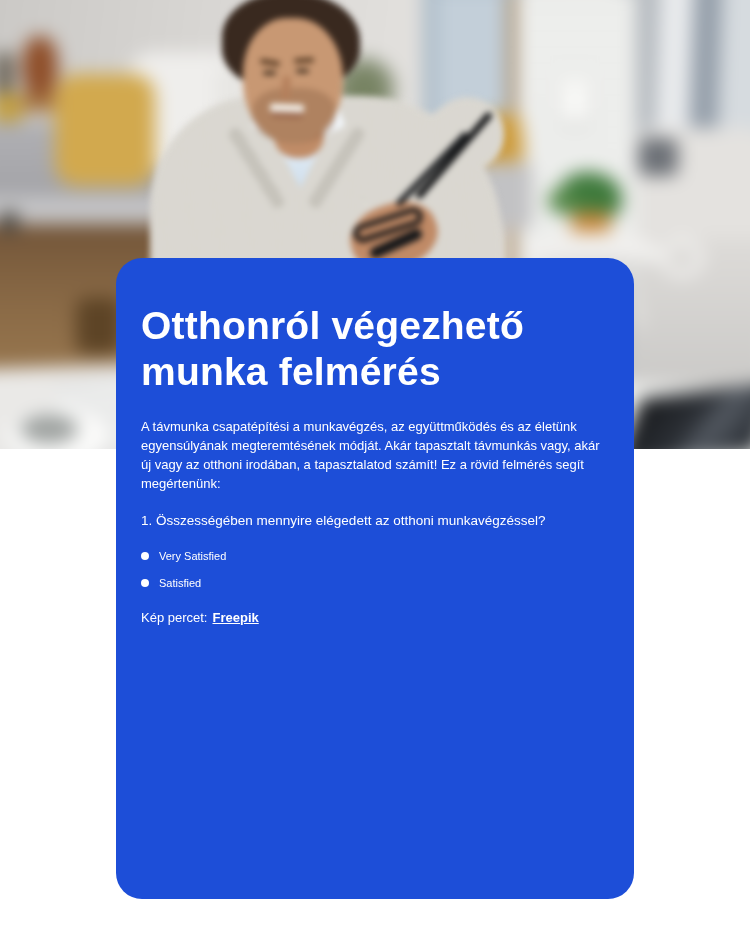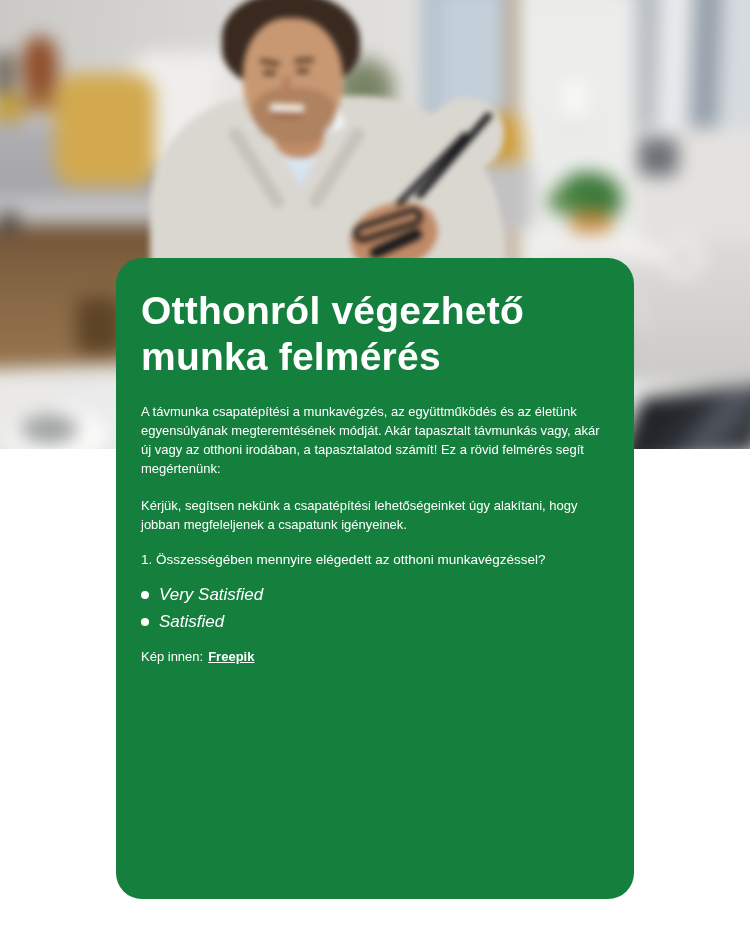--- a/index.html
+++ b/index.html
@@ -87,31 +87,31 @@
   .hand{left:350px;top:204px;width:88px;height:64px;background:#c08a66;border-radius:46%;transform:rotate(-18deg);}
   .finger{left:356px;top:226px;width:70px;height:12px;background:#b57f5c;border-radius:8px;transform:rotate(-16deg);}
   .gtemple1{left:398px;top:152px;width:112px;height:7px;background:#17181a;border-radius:4px;transform:rotate(-49deg);}
   .gtemple2{left:382px;top:166px;width:100px;height:6px;background:#1d1f22;border-radius:4px;transform:rotate(-46deg);}
   .grim1{left:352px;top:216px;width:72px;height:18px;border:5px solid #17181a;border-radius:10px;box-sizing:border-box;transform:rotate(-18deg);background:transparent;}
   .grim2{left:368px;top:238px;width:56px;height:11px;background:#17181a;border-radius:6px;transform:rotate(-24deg);}
 
   
   .card{
     position:absolute;left:116px;top:258px;width:518px;min-height:641px;box-sizing:border-box;
-    background:#15803d;border-radius:26px;color:#ffffff;padding:30px 25px 22px 25px;
+    background:#1d4ed8;border-radius:26px;color:#ffffff;padding:45px 25px 22px 25px;
   }
   .card h1{margin:0 0 22px 0;font-size:39px;line-height:46px;font-weight:700;letter-spacing:0.2px;}
   .p{font-size:13px;line-height:19px;margin:0 0 18px 0;font-weight:400;}
   .p.help{margin-bottom:16px;}
   .p.note{font-weight:700;line-height:20px;margin-bottom:15px;}
   .question{font-size:13.5px;line-height:19px;margin:0 0 12px 0;}
   .options{margin:0 0 14px 0;}
   .option{display:flex;align-items:center;height:27px;cursor:pointer;}
   .dot{width:8px;height:8px;border-radius:50%;background:#ffffff;margin-right:10px;flex:none;}
-  .option-label{font-size:17px;font-style:italic;}
+  .option-label{font-size:11px;}
   .next{
     display:flex;align-items:center;justify-content:center;gap:9px;
     width:188px;height:35px;margin:6px 0 20px 0;
     background:transparent;border:2px solid #ffffff;border-radius:15px;
     color:#ffffff;font-family:inherit;font-size:13px;font-weight:700;letter-spacing:1px;cursor:pointer;
   }
   .chev{font-size:18px;font-weight:700;line-height:1;margin-top:-2px;}
   .credit{font-size:13px;margin:4px 0 0 0;}
   .credit a{color:#ffffff;font-weight:700;text-decoration:underline;margin-left:5px;cursor:pointer;}
 </style>
@@ -191,34 +191,33 @@
       <div class="gtemple2"></div>
       <div class="grim1"></div>
       <div class="grim2"></div>
     </div>
   </div>
 
   <div class="card">
     <h1>Otthonról végezhető munka felmérés</h1>
 
     <p class="p intro">A távmunka csapatépítési a munkavégzés, az együttműködés és az életünk egyensúlyának megteremtésének módját. Akár tapasztalt távmunkás vagy, akár új vagy az otthoni irodában, a tapasztalatod számít! Ez a rövid felmérés segít megértenünk:</p>
-    <p class="p help">Kérjük, segítsen nekünk a csapatépítési lehetőségeinket úgy alakítani, hogy jobban megfeleljenek a csapatunk igényeinek.</p>
 
     <p class="question">1. Összességében mennyire elégedett az otthoni munkavégzéssel?</p>
 
     <div class="options" role="radiogroup">
       <div class="option" role="radio" aria-checked="false">
         <span class="dot"></span>
         <span class="option-label">Very Satisfied</span>
       </div>
       <div class="option" role="radio" aria-checked="false">
         <span class="dot"></span>
         <span class="option-label">Satisfied</span>
       </div>
     </div>
 
 
     <p class="credit">
-      <span>Kép innen:</span><a>Freepik</a>
+      <span>Kép percet:</span><a>Freepik</a>
     </p>
   </div>
 
 </div>
 
 </body></html>

